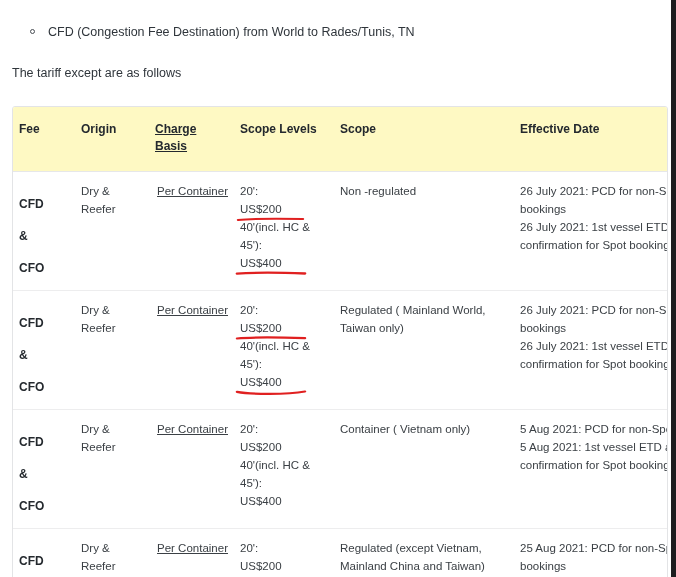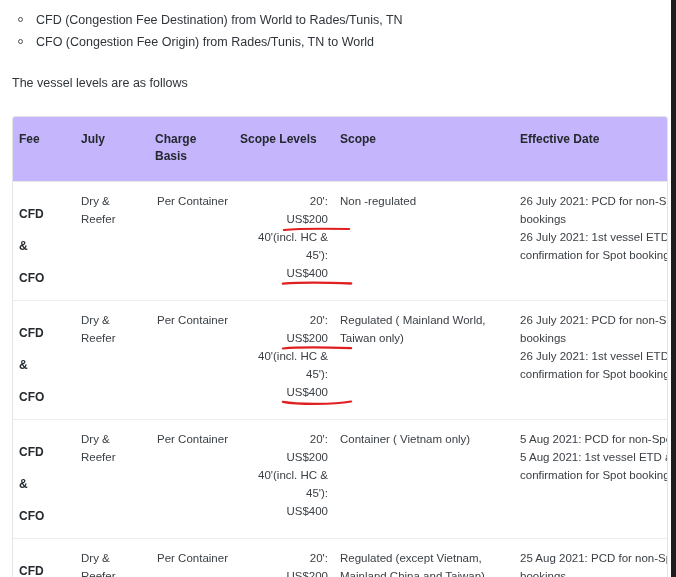--- a/index.html
+++ b/index.html
@@ -29,21 +29,21 @@
 
   .page {
     width: 670px;
     padding: 0;
     box-sizing: border-box;
   }
 
   
   .bullets {
     list-style: none;
-    margin: 0;
+    margin: 12px;
     padding: 9px 0 0 0;
   }
   .bullets li {
     position: relative;
     padding-left: 36px;
     font-size: 12.5px;
     line-height: 22px;
     color: #2f353b;
     white-space: nowrap;
   }
@@ -75,21 +75,21 @@
     background: #ffffff;
     box-sizing: border-box;
     overflow: hidden;
   }
   table.tariff {
     border-collapse: collapse;
     width: 100%;
     table-layout: fixed;
   }
   table.tariff thead th {
-    background: #c4b5fd;
+    background: #fef9c3;
     text-align: left;
     font-size: 12px;
     font-weight: bold;
     color: #24292e;
     padding: 14px 6px 16px 6px;
     vertical-align: top;
     line-height: 17px;
     border-bottom: 1px solid #e6e7e9;
   }
   table.tariff tbody td {
@@ -100,29 +100,29 @@
     vertical-align: top;
     border-top: 1px solid #ededee;
   }
   table.tariff tbody tr:first-child td {
     border-top: none;
   }
 
   
   .col-fee      { width: 50px; }
   .col-cargo    { width: 62px; }
-  .col-basis    { width: 73px; }
+  .col-basis    { width: 73px; text-decoration: underline; }
   .col-tariff   { width: 88px; }
   .col-scope    { width: 168px; }
   .col-date     { width: 206px; }
 
   th.col-fee, td.col-fee          { padding-left: 14px; }
   th.col-cargo, td.col-cargo      { padding-left: 8px; }
   th.col-basis, td.col-basis      { padding-left: 8px; text-align: right; }
-  th.col-tariff, td.col-tariff    { padding-left: 10px; text-align: right; }
+  th.col-tariff, td.col-tariff    { padding-left: 10px; }
   th.col-scope, td.col-scope      { padding-left: 12px; }
   th.col-date, td.col-date        { padding-left: 12px; }
 
   .fee-code {
     font-weight: bold;
     color: #24292e;
     font-size: 12px;
     line-height: 20px;
     display: block;
     padding-top: 12px;
@@ -152,34 +152,30 @@
 
 <div class="edge-strip"></div>
 
 <div class="page">
 
   <ul class="bullets">
     <li>
       <span class="marker"></span>
       <span>CFD (Congestion Fee Destination) from World to Rades/Tunis, TN</span>
     </li>
-    <li>
-      <span class="marker"></span>
-      <span>CFO (Congestion Fee Origin) from Rades/Tunis, TN to World</span>
-    </li>
   </ul>
 
-  <p class="lead-text">The vessel levels are as follows</p>
+  <p class="lead-text">The tariff except are as follows</p>
 
   <div class="table-wrap">
     <table class="tariff">
       <thead>
         <tr>
           <th class="col-fee">Fee</th>
-          <th class="col-cargo">July</th>
+          <th class="col-cargo">Origin</th>
           <th class="col-basis">Charge Basis</th>
           <th class="col-tariff">Scope Levels</th>
           <th class="col-scope">Scope</th>
           <th class="col-date">Effective Date</th>
         </tr>
       </thead>
       <tbody>
 
         <tr>
           <td class="col-fee">

